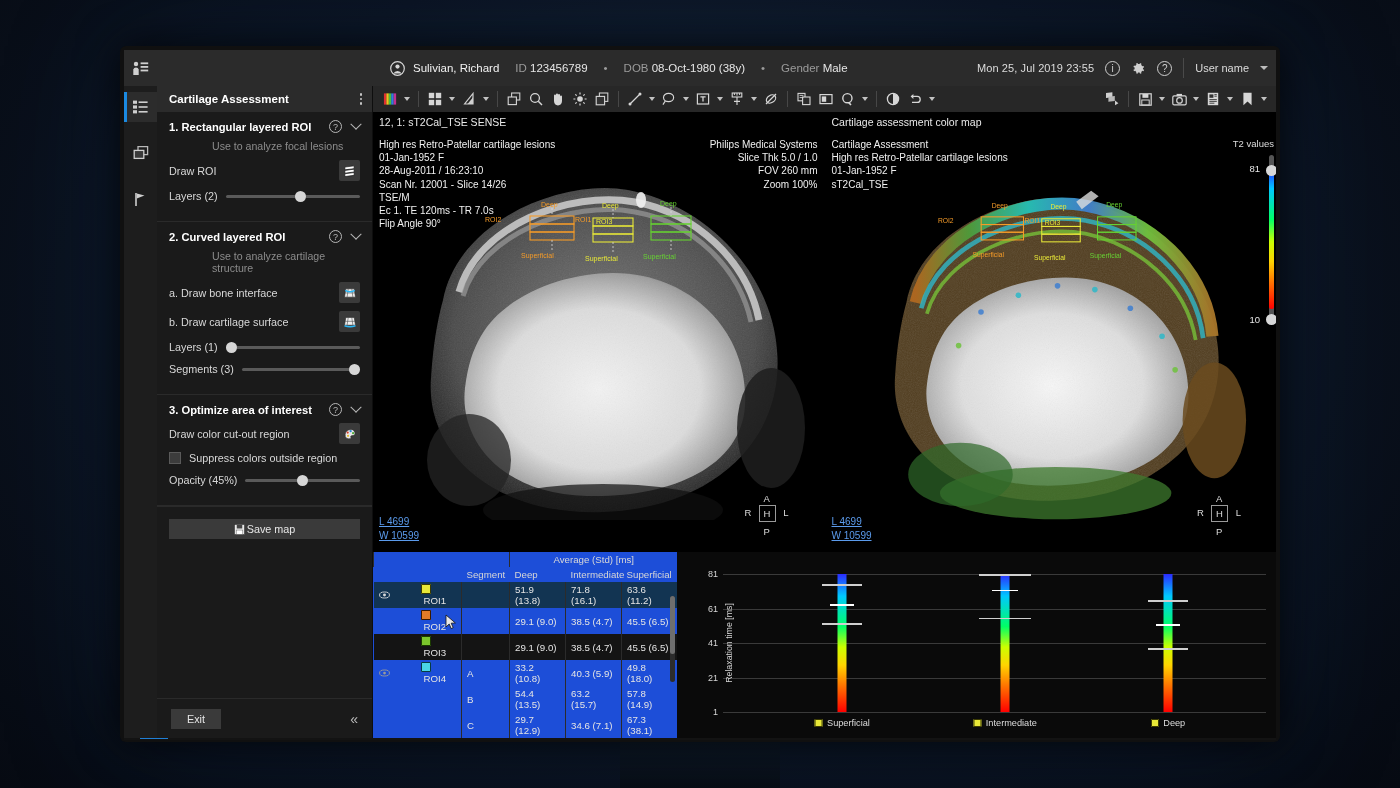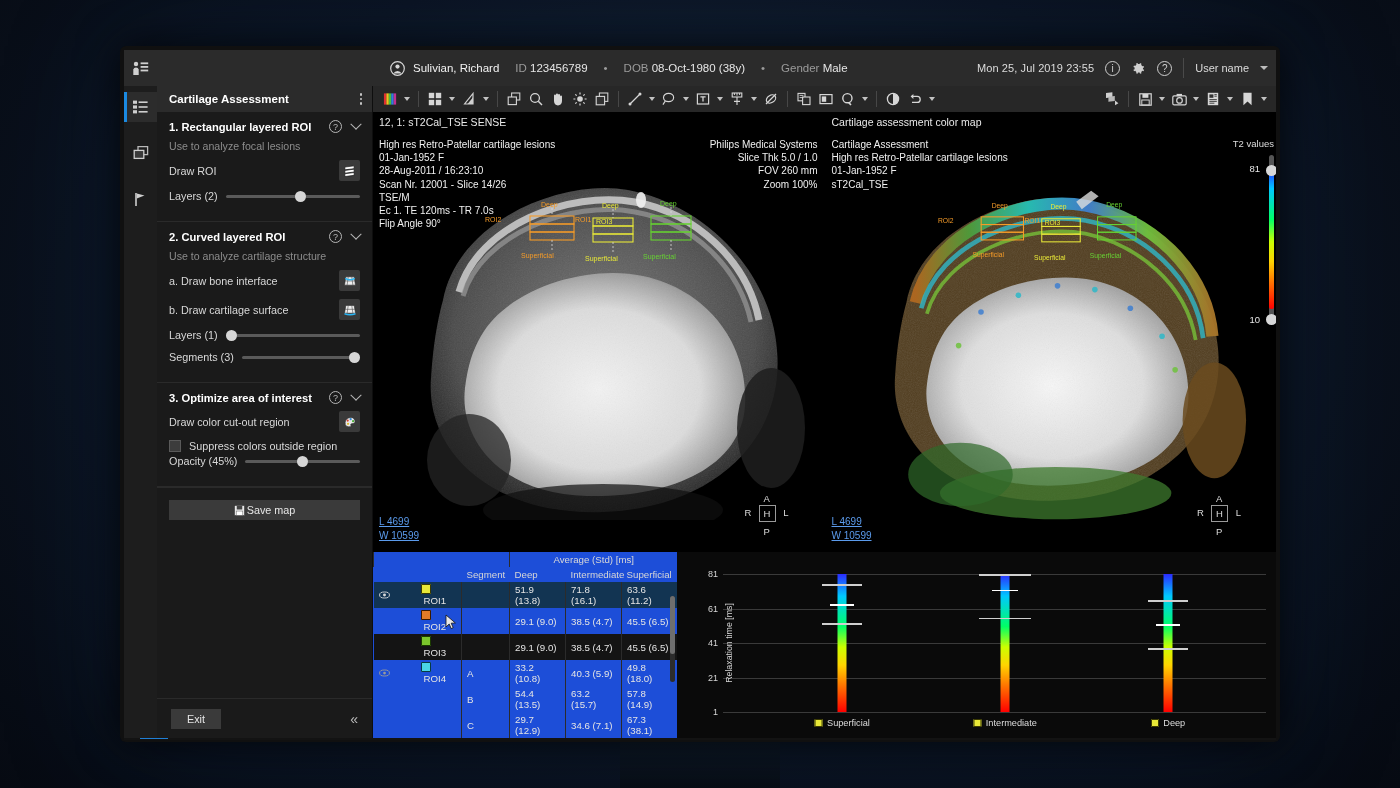--- a/index.html
+++ b/index.html
@@ -73,28 +73,28 @@
   .lp-title{ font-size:11.5px; color:#fff; font-weight:600;}
   .kebab{ display:flex; flex-direction:column; gap:2px; cursor:pointer;}
   .kebab i{ width:2.5px;height:2.5px;background:#c6c6c6;border-radius:50%;display:block;}
   .lp-scroll{ flex:1; overflow:hidden;}
   .sect{ border-bottom:1px solid #2a2a2a; padding:8px 12px 10px;}
   .sect-head{ display:flex; align-items:center; justify-content:space-between; margin-bottom:7px;}
   .sect-title{ font-size:11.2px; color:#fff; font-weight:600;}
   .sect-head-icons{ display:flex; align-items:center; gap:10px;}
   .q-icn{ width:13px;height:13px;border:1.2px solid #b6b6b6;border-radius:50%;font-size:9px;color:#b6b6b6;display:flex;align-items:center;justify-content:center; cursor:pointer;}
   .chev{ width:8px;height:8px;border-right:1.4px solid #b6b6b6;border-bottom:1.4px solid #b6b6b6;transform:rotate(45deg) translate(-2px,-2px); cursor:pointer;}
-  .hint{ font-size:10.6px; color:#8c8c8c; margin-bottom:8px;}
+  .hint{ font-size:10.6px; color:#8c8c8c; margin-bottom:8px;margin-left:43px;}
   .row{ display:flex; align-items:center; justify-content:space-between; margin-bottom:8px; gap:8px;}
   .row-label{ font-size:10.8px; color:#d8d8d8; white-space:nowrap;}
   .tool-btn{ width:21px;height:21px;background:#3a3a3a;border-radius:2px;display:flex;align-items:center;justify-content:center; cursor:pointer; flex:0 0 auto;}
   .slider{ position:relative; height:14px; flex:1; display:flex; align-items:center; min-width:50px;}
   .slider .track{ height:3px; width:100%; background:#5a5a5a; border-radius:2px;}
   .slider .knob{ position:absolute; width:11px;height:11px;border-radius:50%; background:#d6d6d6; top:1.5px; cursor:pointer;}
-  .chkrow{ display:flex; align-items:center; gap:8px; margin-bottom:2px;}
+  .chkrow{ display:flex; align-items:center; gap:8px; margin-bottom:9px;}
   .chk{ width:12px;height:12px;background:#3c3c3c;border:1px solid #5a5a5a; cursor:pointer;}
   .chk-label{ font-size:10.8px;color:#d8d8d8;}
   .lp-foot{ padding:12px; border-top:1px solid #2a2a2a;}
   .savebtn{ width:100%; height:20px; background:#3a3a3a; display:flex; align-items:center; justify-content:center; gap:2px; font-size:10.8px; color:#e6e6e6; cursor:pointer;}
   .lp-bottom{ height:40px; display:flex; align-items:center; justify-content:space-between; padding:0 14px 0 14px; border-top:1px solid #2a2a2a;}
   .exitbtn{ background:#3a3a3a; color:#e6e6e6; font-size:10.8px; padding:4px 16px; cursor:pointer;}
   .collapse{ font-size:14px; color:#bbb; cursor:pointer;}
 
   
   .main{ flex:1; display:flex; flex-direction:column; min-width:0; background:#1a1a1a;}

